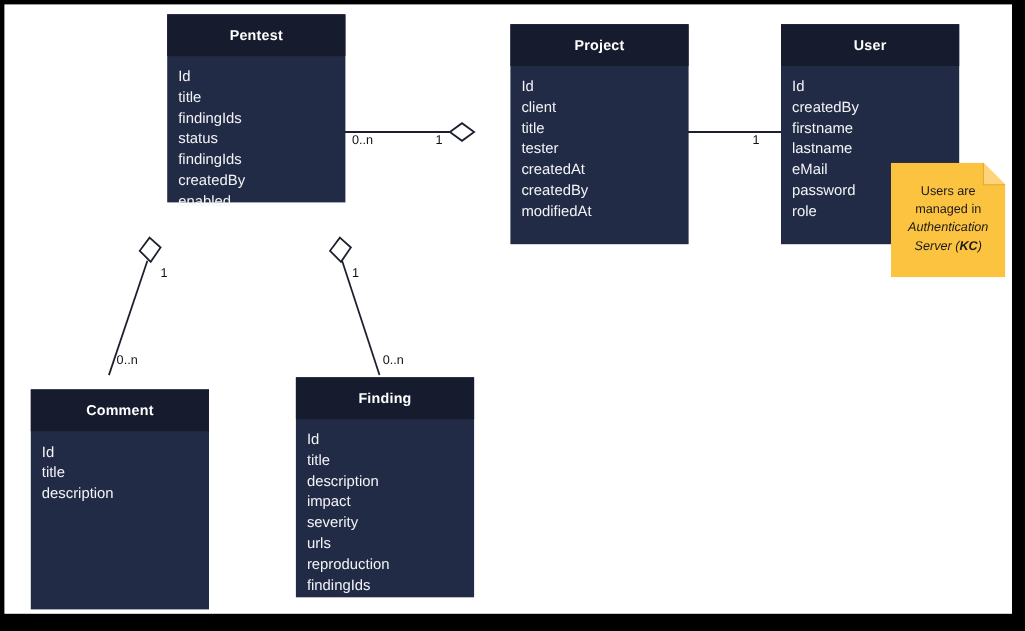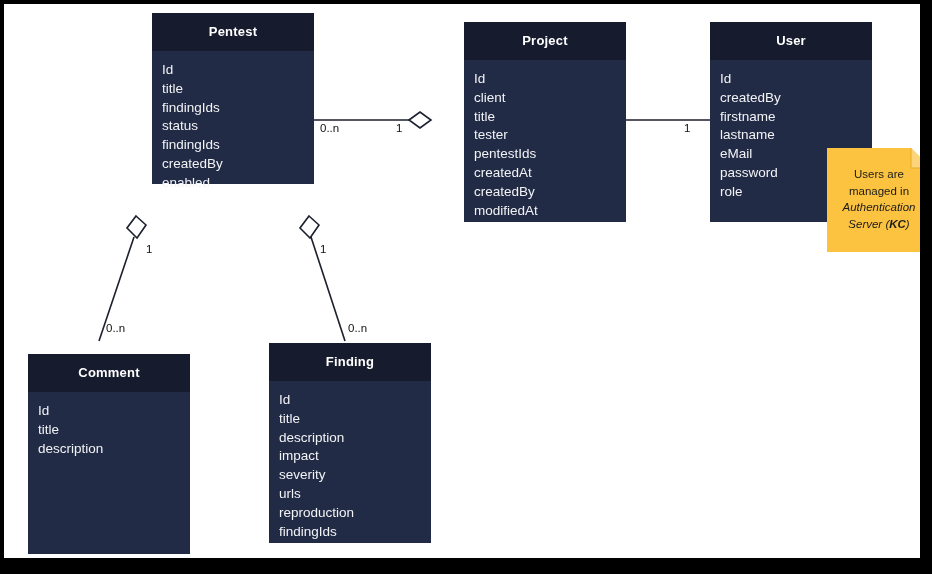--- a/index.html
+++ b/index.html
@@ -143,21 +143,20 @@
       </div>
     </div>
 
     <div class="uml-class" style="left:425px; top:18px; width:162px; height:200px;margin-left:35px;">
       <div class="uml-header">Project</div>
       <div class="uml-attrs">
         <div class="uml-attr">Id</div>
         <div class="uml-attr">client</div>
         <div class="uml-attr">title</div>
         <div class="uml-attr">tester</div>
-        <div class="uml-attr">pentestIds</div>
         <div class="uml-attr">createdAt</div>
         <div class="uml-attr">createdBy</div>
         <div class="uml-attr">modifiedAt</div>
       </div>
     </div>
 
     <div class="uml-class" style="left:706px; top:18px; width:162px; height:200px;">
       <div class="uml-header">User</div>
       <div class="uml-attrs">
         <div class="uml-attr">Id</div>
@@ -186,21 +185,21 @@
         <div class="uml-attr">title</div>
         <div class="uml-attr">description</div>
         <div class="uml-attr">impact</div>
         <div class="uml-attr">severity</div>
         <div class="uml-attr">urls</div>
         <div class="uml-attr">reproduction</div>
         <div class="uml-attr">findingIds</div>
       </div>
     </div>
 
-    <div class="note" style="left:823px; top:144px; width:104px; height:84px;">
+    <div class="note" style="left:806px; top:144px; width:104px; height:84px;">
       <svg class="note-svg" width="104" height="104" viewBox="0 0 104 104">
         <path d="M0 0 L84 0 L104 20 L104 104 L0 104 Z" fill="#fcc341"></path>
         <path d="M84 0 L104 20 L84 20 Z" fill="#fdd47a"></path>
         <path d="M84 0 L84 20 L104 20" fill="none" stroke="#e0ab2e" stroke-width="1"></path>
       </svg>
       <div class="note-text">
         <div>Users are</div>
         <div>managed in</div>
         <div><em>Authentication</em></div>
         <div><em>Server (</em><b>KC</b><em>)</em></div>

